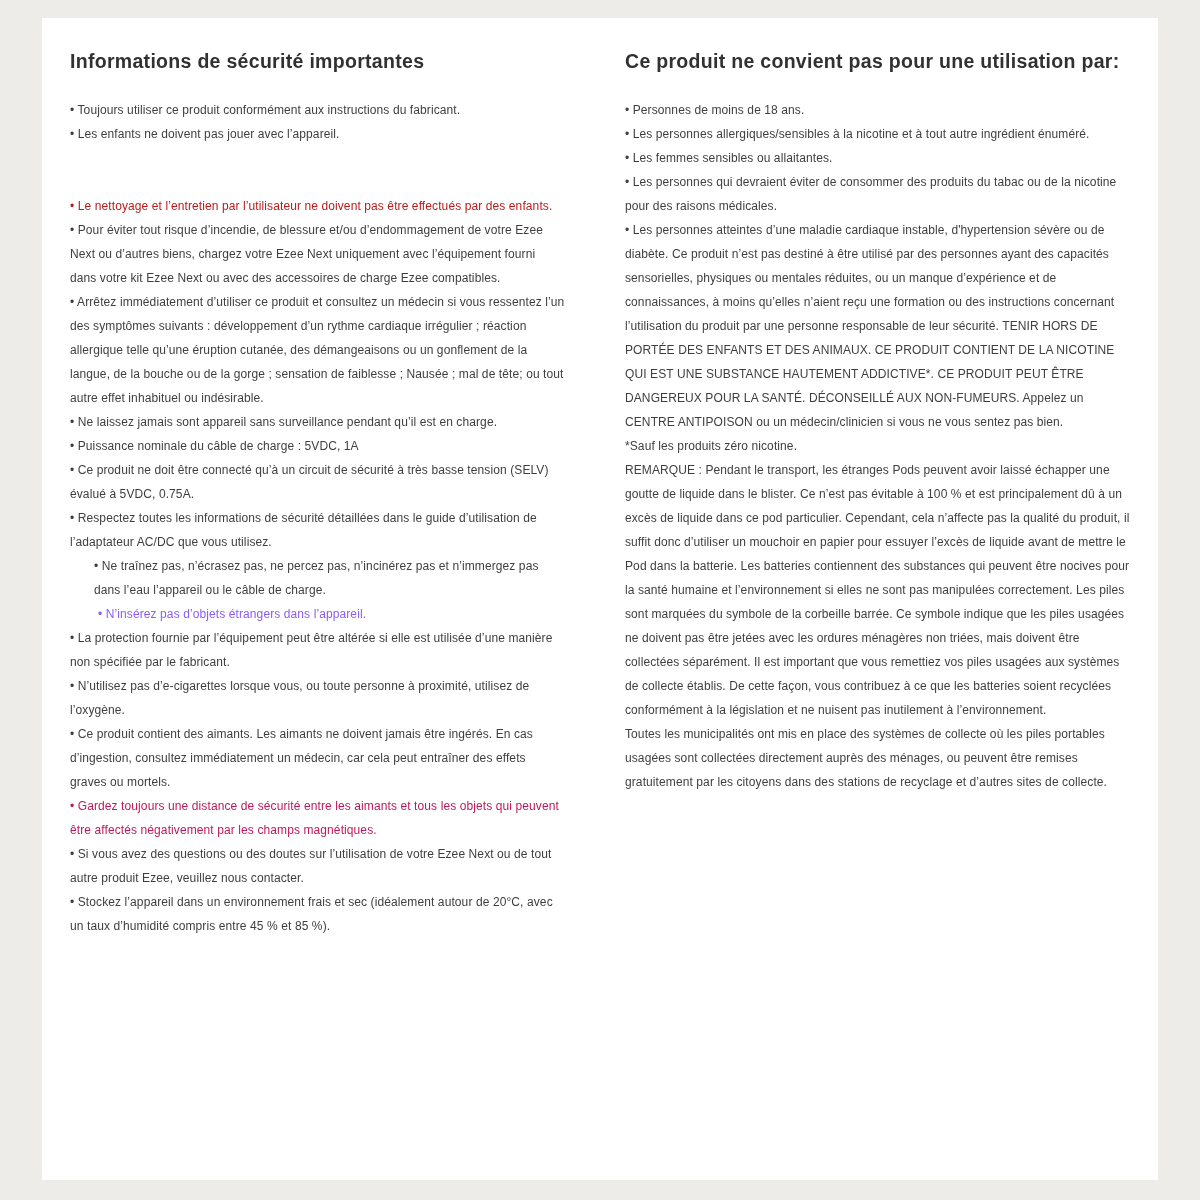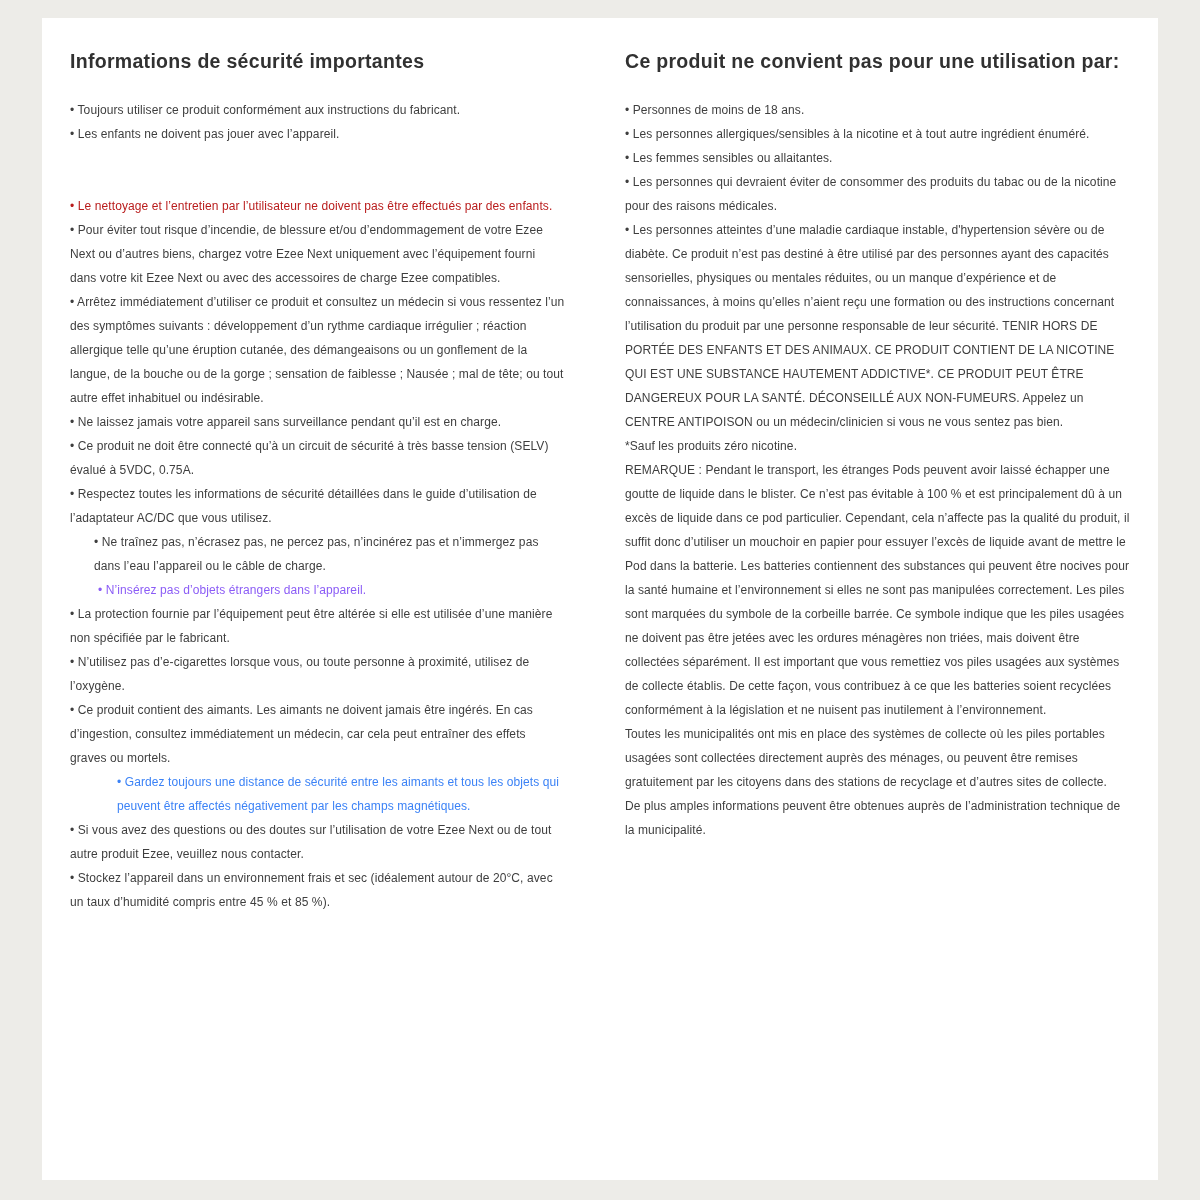--- a/index.html
+++ b/index.html
@@ -53,42 +53,42 @@
 <div class="card" style="background: rgb(255, 255, 255);">
 
   <section class="column column-left">
     <h2 class="heading" style="color: rgb(49, 49, 49);">Informations de sécurité importantes</h2>
     <div class="paragraphs">
         <p class="para" style="color: rgb(62, 62, 62);">• Toujours utiliser ce produit conformément aux instructions du fabricant.</p>
         <p class="para" style="color: rgb(62, 62, 62);">• Les enfants ne doivent pas jouer avec l’appareil.</p>
         <p class="para" style="color: #b91c1c; margin-top: 48px;">• Le nettoyage et l’entretien par l’utilisateur ne doivent pas être effectués par des enfants.</p>
         <p class="para" style="color: rgb(62, 62, 62);">• Pour éviter tout risque d’incendie, de blessure et/ou d’endommagement de votre Ezee Next ou d’autres biens, chargez votre Ezee Next uniquement avec l’équipement fourni dans votre kit Ezee Next ou avec des accessoires de charge Ezee compatibles.</p>
         <p class="para" style="color: rgb(62, 62, 62);">• Arrêtez immédiatement d’utiliser ce produit et consultez un médecin si vous ressentez l’un des symptômes suivants : développement d’un rythme cardiaque irrégulier ; réaction allergique telle qu’une éruption cutanée, des démangeaisons ou un gonflement de la langue, de la bouche ou de la gorge ; sensation de faiblesse ; Nausée ; mal de tête; ou tout autre effet inhabituel ou indésirable.</p>
-        <p class="para" style="color: rgb(62, 62, 62);">• Ne laissez jamais votre appareil sans surveillance pendant qu’il est en charge.</p>
+        <p class="para" style="color: rgb(62, 62, 62);">• Ne laissez jamais sont appareil sans surveillance pendant qu’il est en charge.</p>
+        <p class="para" style="color: rgb(62, 62, 62);">• Puissance nominale du câble de charge : 5VDC, 1A</p>
         <p class="para" style="color: rgb(62, 62, 62);">• Ce produit ne doit être connecté qu’à un circuit de sécurité à très basse tension (SELV) évalué à 5VDC, 0.75A.</p>
         <p class="para" style="color: rgb(62, 62, 62);">• Respectez toutes les informations de sécurité détaillées dans le guide d’utilisation de l’adaptateur AC/DC que vous utilisez.</p>
         <p class="para" style="color: rgb(62, 62, 62); margin-left: 24px;">• Ne traînez pas, n’écrasez pas, ne percez pas, n’incinérez pas et n’immergez pas dans l’eau l’appareil ou le câble de charge.</p>
         <p class="para" style="color: #8b5cf6; margin-left: 28px;">• N’insérez pas d’objets étrangers dans l’appareil.</p>
         <p class="para" style="color: rgb(62, 62, 62);">• La protection fournie par l’équipement peut être altérée si elle est utilisée d’une manière non spécifiée par le fabricant.</p>
         <p class="para" style="color: rgb(62, 62, 62);">• N’utilisez pas d’e-cigarettes lorsque vous, ou toute personne à proximité, utilisez de l’oxygène.</p>
         <p class="para" style="color: rgb(62, 62, 62);">• Ce produit contient des aimants. Les aimants ne doivent jamais être ingérés. En cas d’ingestion, consultez immédiatement un médecin, car cela peut entraîner des effets graves ou mortels.</p>
-        <p class="para" style="color: #3b82f6; margin-left: 47px;">• Gardez toujours une distance de sécurité entre les aimants et tous les objets qui peuvent être affectés négativement par les champs magnétiques.</p>
+        <p class="para" style="color: #be185d;">• Gardez toujours une distance de sécurité entre les aimants et tous les objets qui peuvent être affectés négativement par les champs magnétiques.</p>
         <p class="para" style="color: rgb(62, 62, 62);">• Si vous avez des questions ou des doutes sur l’utilisation de votre Ezee Next ou de tout autre produit Ezee, veuillez nous contacter.</p>
         <p class="para" style="color: rgb(62, 62, 62);">• Stockez l’appareil dans un environnement frais et sec (idéalement autour de 20°C, avec un taux d’humidité compris entre 45 % et 85 %).</p>
       </div>
   </section>
 
   <section class="column column-right">
     <h2 class="heading" style="color: rgb(49, 49, 49);">Ce produit ne convient pas pour une utilisation par:</h2>
     <div class="paragraphs">
         <p class="para" style="color: rgb(62, 62, 62);">• Personnes de moins de 18 ans.</p>
         <p class="para" style="color: rgb(62, 62, 62);">• Les personnes allergiques/sensibles à la nicotine et à tout autre ingrédient énuméré.</p>
         <p class="para" style="color: rgb(62, 62, 62);">• Les femmes sensibles ou allaitantes.</p>
         <p class="para" style="color: rgb(62, 62, 62);">• Les personnes qui devraient éviter de consommer des produits du tabac ou de la nicotine pour des raisons médicales.</p>
         <p class="para" style="color: rgb(62, 62, 62);">• Les personnes atteintes d’une maladie cardiaque instable, d'hypertension sévère ou de diabète. Ce produit n’est pas destiné à être utilisé par des personnes ayant des capacités sensorielles, physiques ou mentales réduites, ou un manque d’expérience et de connaissances, à moins qu’elles n’aient reçu une formation ou des instructions concernant l’utilisation du produit par une personne responsable de leur sécurité. TENIR HORS DE PORTÉE DES ENFANTS ET DES ANIMAUX. CE PRODUIT CONTIENT DE LA NICOTINE QUI EST UNE SUBSTANCE HAUTEMENT ADDICTIVE*. CE PRODUIT PEUT ÊTRE DANGEREUX POUR LA SANTÉ. DÉCONSEILLÉ AUX NON-FUMEURS. Appelez un CENTRE ANTIPOISON ou un médecin/clinicien si vous ne vous sentez pas bien.</p>
         <p class="para" style="color: rgb(62, 62, 62);">*Sauf les produits zéro nicotine.</p>
         <p class="para" style="color: rgb(62, 62, 62);">REMARQUE : Pendant le transport, les étranges Pods peuvent avoir laissé échapper une goutte de liquide dans le blister. Ce n’est pas évitable à 100 % et est principalement dû à un excès de liquide dans ce pod particulier. Cependant, cela n’affecte pas la qualité du produit, il suffit donc d’utiliser un mouchoir en papier pour essuyer l’excès de liquide avant de mettre le Pod dans la batterie. Les batteries contiennent des substances qui peuvent être nocives pour la santé humaine et l’environnement si elles ne sont pas manipulées correctement. Les piles sont marquées du symbole de la corbeille barrée. Ce symbole indique que les piles usagées ne doivent pas être jetées avec les ordures ménagères non triées, mais doivent être collectées séparément. Il est important que vous remettiez vos piles usagées aux systèmes de collecte établis. De cette façon, vous contribuez à ce que les batteries soient recyclées conformément à la législation et ne nuisent pas inutilement à l’environnement.</p>
         <p class="para" style="color: rgb(62, 62, 62);">Toutes les municipalités ont mis en place des systèmes de collecte où les piles portables usagées sont collectées directement auprès des ménages, ou peuvent être remises gratuitement par les citoyens dans des stations de recyclage et d’autres sites de collecte.</p>
-        <p class="para" style="color: rgb(62, 62, 62);">De plus amples informations peuvent être obtenues auprès de l’administration technique de la municipalité.</p>
       </div>
   </section>
 
 </div>
 
 </body></html>

